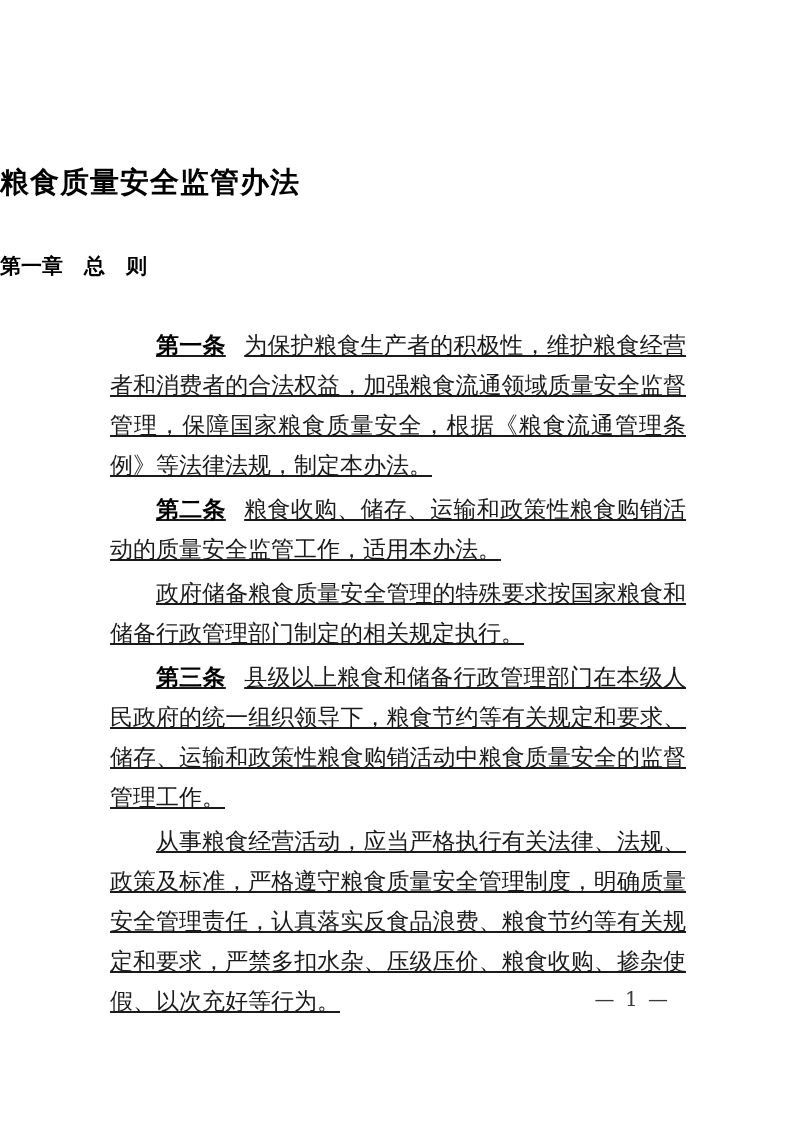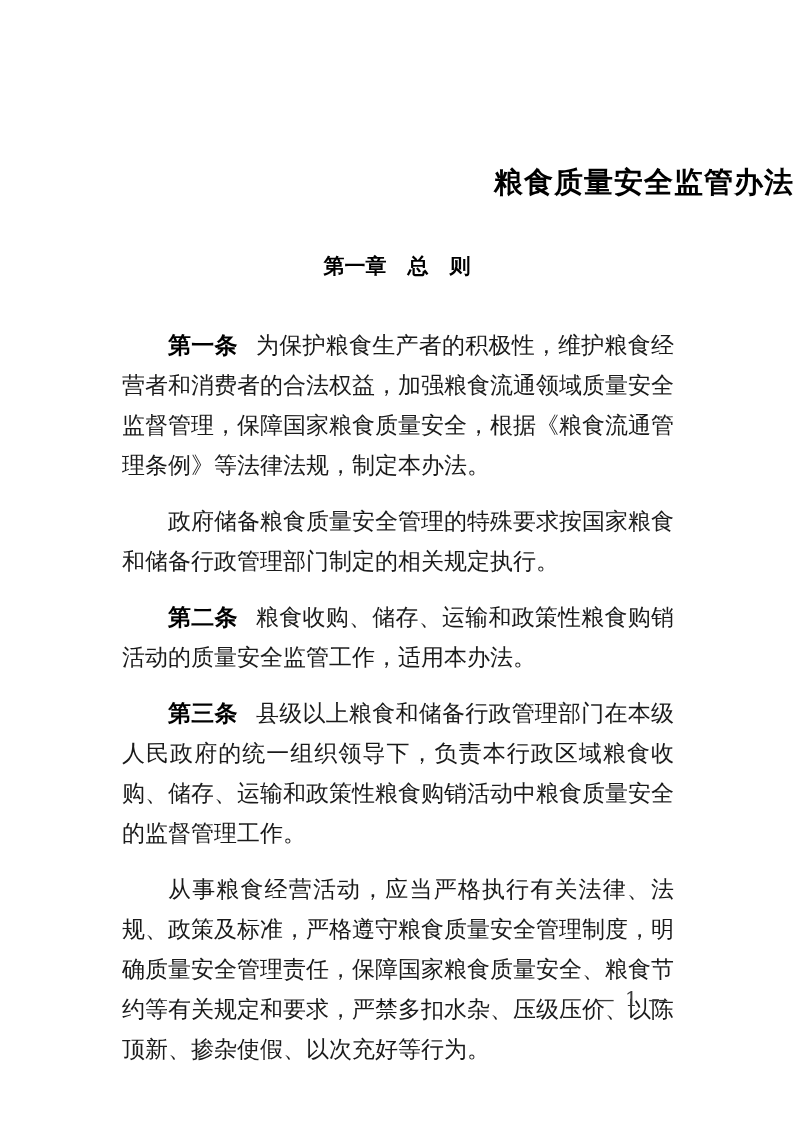--- a/index.html
+++ b/index.html
@@ -13,48 +13,49 @@
     height: 1123px;
     margin: 0 auto;
     background: #ffffff;
     overflow: hidden;
     font-family: "DejaVu Serif", "Liberation Serif", serif;
     color: #1a1a1a;
   }
   .doc-title {
     margin: 0;
     padding-top: 166px;
-    text-align: right;
+    text-align: left;
     font-size: 29px;
     font-weight: bold;
     color: #000000;
     letter-spacing: 1px;
     line-height: 1.15;
     font-family: "DejaVu Serif", "Liberation Serif", serif;
   }
   .chapter-heading {
     margin: 0;
     padding-top: 55px;
-    text-align: center;
+    text-align: left;
     font-size: 21px;
     font-weight: bold;
     color: #000000;
     line-height: 1.15;
     font-family: "DejaVu Sans", "Liberation Sans", sans-serif;
   }
   .doc-body {
     margin: 47px 104px 0 106px;
     font-size: 23px;
     line-height: 40px;
     text-align: justify;
   }
   .doc-body p {
-    margin: 16px;
+    margin: 4px;
     padding: 0;
     text-indent: 2em;
+    text-decoration: underline;
   }
   .article-label {
     font-weight: bold;
     color: #000000;
     font-family: "DejaVu Sans", "Liberation Sans", sans-serif;
     margin-right: 0.8em;
   }
   .page-number {
     position: absolute;
     top: 987px;
@@ -69,24 +70,24 @@
 </style>
 </head>
 <body>
 
 <div class="page">
   <h1 class="doc-title">粮食质量安全监管办法</h1>
   <h2 class="chapter-heading">第一章　总　则</h2>
   <div class="doc-body">
   <p><span class="article-label">第一条</span><span>为保护粮食生产者的积极性，维护粮食经营者和消费者的合法权益，加强粮食流通领域质量安全监督管理，保障国家粮食质量安全，根据《粮食流通管理条例》等法律法规，制定本办法。</span></p>
 
+  <p><span class="article-label">第二条</span><span>粮食收购、储存、运输和政策性粮食购销活动的质量安全监管工作，适用本办法。</span></p>
+
   <p><span>政府储备粮食质量安全管理的特殊要求按国家粮食和储备行政管理部门制定的相关规定执行。</span></p>
 
-  <p><span class="article-label">第二条</span><span>粮食收购、储存、运输和政策性粮食购销活动的质量安全监管工作，适用本办法。</span></p>
-
-  <p><span class="article-label">第三条</span><span>县级以上粮食和储备行政管理部门在本级人民政府的统一组织领导下，负责本行政区域粮食收购、储存、运输和政策性粮食购销活动中粮食质量安全的监督管理工作。</span></p>
+  <p><span class="article-label">第三条</span><span>县级以上粮食和储备行政管理部门在本级人民政府的统一组织领导下，粮食节约等有关规定和要求、储存、运输和政策性粮食购销活动中粮食质量安全的监督管理工作。</span></p>
 
 
 
-  <p><span>从事粮食经营活动，应当严格执行有关法律、法规、政策及标准，严格遵守粮食质量安全管理制度，明确质量安全管理责任，保障国家粮食质量安全、粮食节约等有关规定和要求，严禁多扣水杂、压级压价、以陈顶新、掺杂使假、以次充好等行为。</span></p>
+  <p><span>从事粮食经营活动，应当严格执行有关法律、法规、政策及标准，严格遵守粮食质量安全管理制度，明确质量安全管理责任，认真落实反食品浪费、粮食节约等有关规定和要求，严禁多扣水杂、压级压价、粮食收购、掺杂使假、以次充好等行为。</span></p>
 </div>
   <div class="page-number">— 1 —</div>
 </div>
 
 </body></html>

